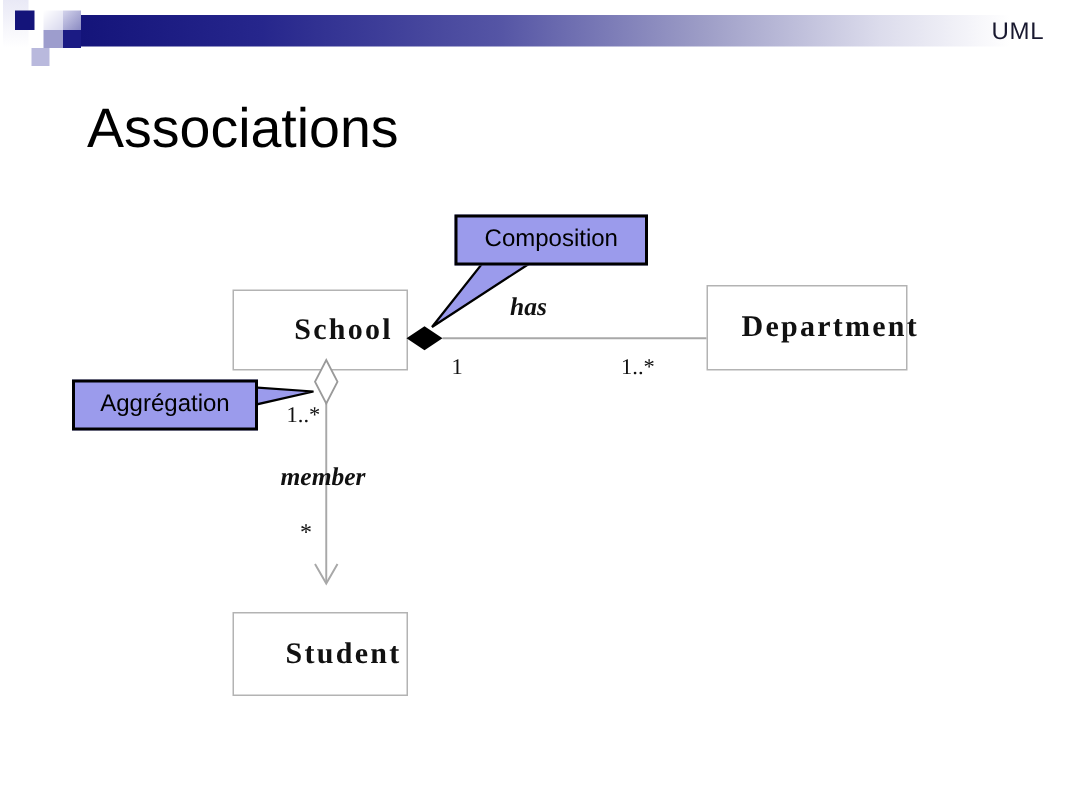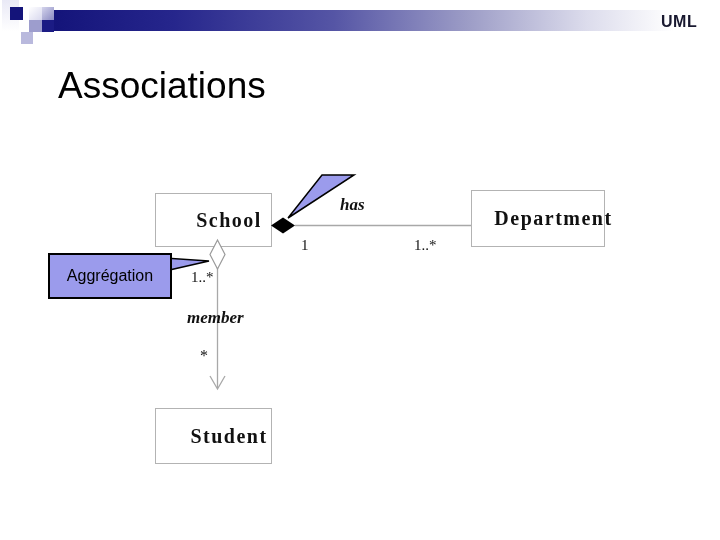--- a/index.html
+++ b/index.html
@@ -16,21 +16,21 @@
     background:linear-gradient(180deg,#e9e9f6 0%,#ffffff 75%); }
   .sq { position:absolute; }
   .sq-navy1  { left:10px; top:7px;  width:13px; height:13px; background:var(--navy); }
   .sq-light1 { left:29px; top:7px;  width:13px; height:13px; background:linear-gradient(135deg,#ffffff,#d8d8ee); }
   .sq-grad1  { left:42px; top:7px;  width:12px; height:13px; background:linear-gradient(135deg,#d4d4ec,#8a8ac2); }
   .sq-med1   { left:29px; top:20px; width:13px; height:12px; background:#9d9dcd; }
   .sq-navy2  { left:42px; top:20px; width:12px; height:12px; background:#1b1b84; }
   .sq-light2 { left:21px; top:32px; width:12px; height:12px; background:#b9b9dd; }
   .bar { position:absolute; left:54px; top:10px; width:666px; height:21px;
     background:linear-gradient(90deg, var(--navy) 0%, #26268c 18%, #5555a5 42%, #9c9cc6 62%, #dcdcec 80%, #ffffff 93%); }
-  .uml-logo { position:absolute; left:661px; top:13px; font-size:16px; color:#18182f; letter-spacing:.5px;font-weight:bold; }
+  .uml-logo { position:absolute; left:661px; top:13px; font-size:16px; color:#18182f; letter-spacing:.5px; }
 
   .title { position:absolute; left:42px; top:49px; margin:16px; font-size:37px; font-weight:400; color:#000; }
 
   
   .uml-class { position:absolute; z-index:2; background:#fff; border:1px solid #b3b3b3;
     display:flex; align-items:center; justify-content:center;
     font-family:"Liberation Serif", serif; font-weight:bold; font-size:20px;
     letter-spacing:1.5px; color:#111;padding-left:31px; }
   .school     { left:155px; top:193px; width:117px; height:54px; }
   .department { left:471px; top:190px; width:134px; height:57px; }
@@ -47,21 +47,21 @@
   .mult { position:absolute; z-index:3; font-family:"Liberation Serif", serif; font-size:15px; color:#111; }
   .mult-1     { left:301px; top:237px; }
   .mult-1star { left:414px; top:237px; }
   .mult-agg   { left:191px; top:269px; }
   .mult-star  { left:200px; top:347px; font-size:16px; }
 
   
   .callout-box { position:absolute; z-index:4; background:var(--callout); border:2px solid #000;
     color:#000; font-size:16px; display:flex; align-items:center; justify-content:center; }
   .composition { left:303px; top:143px; width:129px; height:34px; }
-  .aggregation { left:48px;  top:253px; width:124px; height:46px; }
+  .aggregation { left:48px;  top:253px; width:124px; height:34px; }
 
   
   .footer { position:absolute; top:493px; font-size:12px; color:#111; }
   .footer-left  { left:45px; }
   .footer-right { right:44px; }
 </style>
 </head>
 <body>
 
 <div class="slide">
@@ -98,16 +98,17 @@
     <span>Student</span>
   </div>
 
   <div class="assoc-label lbl-has">has</div>
   <div class="mult mult-1">1</div>
   <div class="mult mult-1star">1..*</div>
   <div class="mult mult-agg">1..*</div>
   <div class="assoc-label lbl-member">member</div>
   <div class="mult mult-star">*</div>
 
+  <div class="callout-box composition">Composition</div>
   <div class="callout-box aggregation">Aggrégation</div>
 
 
 </div>
 
 </body></html>

